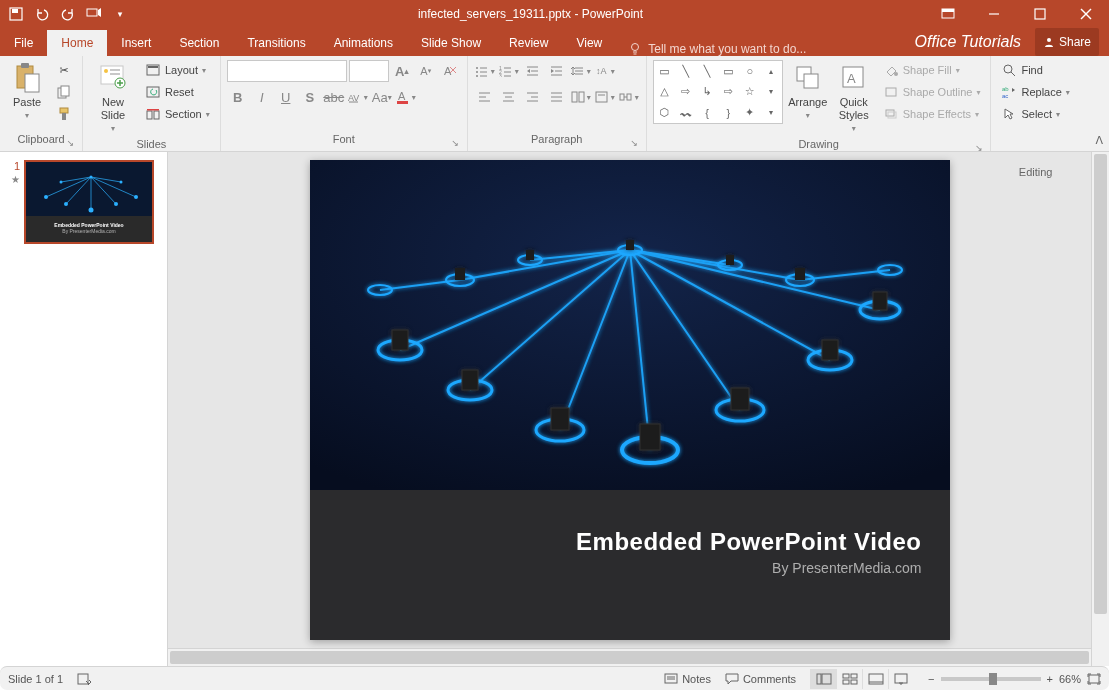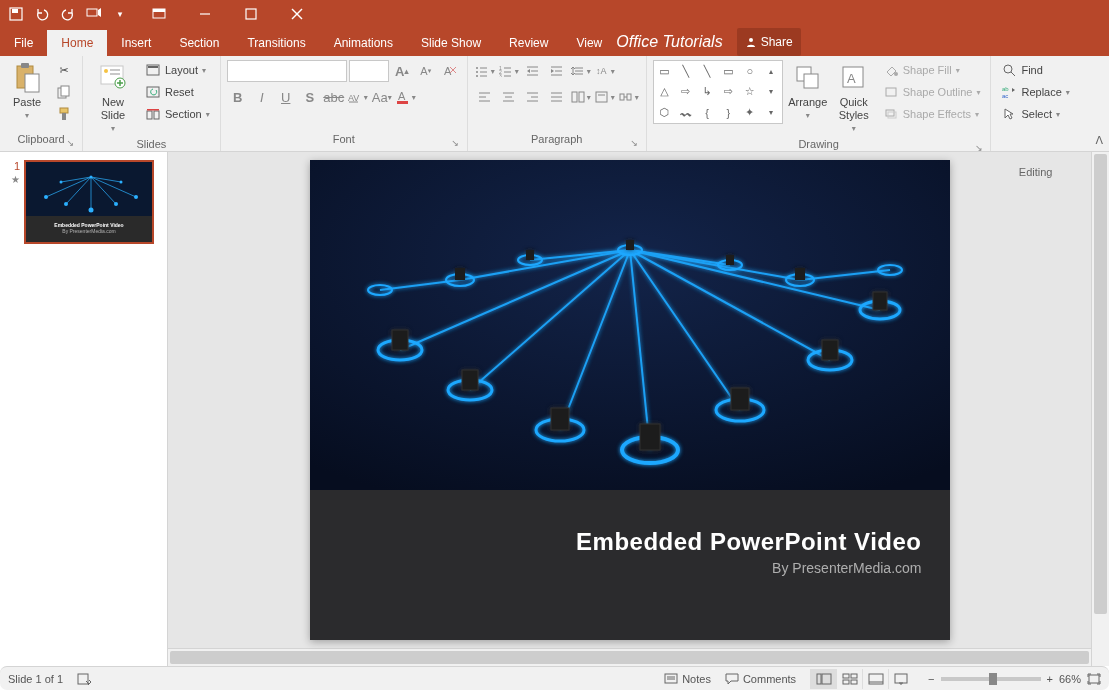--- a/index.html
+++ b/index.html
@@ -86,20 +86,21 @@
         </svg>
       </span>
     <span class="qat-ico">
         <svg width="16" height="14" viewBox="0 0 16 14">
           <rect x="1" y="2" width="10" height="7" fill="none" stroke="#fff"></rect>
           <path d="M12 3 L15 1 L15 10 L12 8" fill="#fff"></path>
         </svg>
       </span>
     <span class="qat-ico" style="font-size:9px;">▾</span>
   </div>
+  <div class="doc-title">infected_servers_19311.pptx - PowerPoint</div>
   <div class="win-controls">
     <div class="wbtn">
         <svg width="14" height="12">
           <rect x="1" y="1" width="12" height="9" fill="none" stroke="#fff"></rect>
           <rect x="1" y="1" width="12" height="3" fill="#fff"></rect>
         </svg>
       </div>
     <div class="wbtn">
         <svg width="12" height="12">
           <line x1="1" y1="6" x2="11" y2="6" stroke="#fff" stroke-width="1.2"></line>
@@ -122,20 +123,28 @@
 <div class="tabsbar">
   <div class="tab">File</div>
   <div class="tab active">Home</div>
   <div class="tab">Insert</div>
   <div class="tab">Section</div>
   <div class="tab">Transitions</div>
   <div class="tab">Animations</div>
   <div class="tab">Slide Show</div>
   <div class="tab">Review</div>
   <div class="tab">View</div>
+  <div class="tell">
+    <svg width="14" height="14">
+        <circle cx="7" cy="5" r="3.5" fill="none" stroke="#f3d6cf"></circle>
+        <line x1="5" y1="10" x2="9" y2="10" stroke="#f3d6cf"></line>
+        <line x1="5.5" y1="12" x2="8.5" y2="12" stroke="#f3d6cf"></line>
+      </svg>
+    <span>Tell me what you want to do...</span>
+  </div>
   <div class="right">
     <span class="link">Office Tutorials</span>
     <span class="share">
       <svg width="12" height="12">
           <circle cx="6" cy="4" r="2" fill="#fff"></circle>
           <path d="M2 11 C2 8 10 8 10 11" fill="#fff"></path>
         </svg>
       <span>Share</span>
     </span>
   </div>

